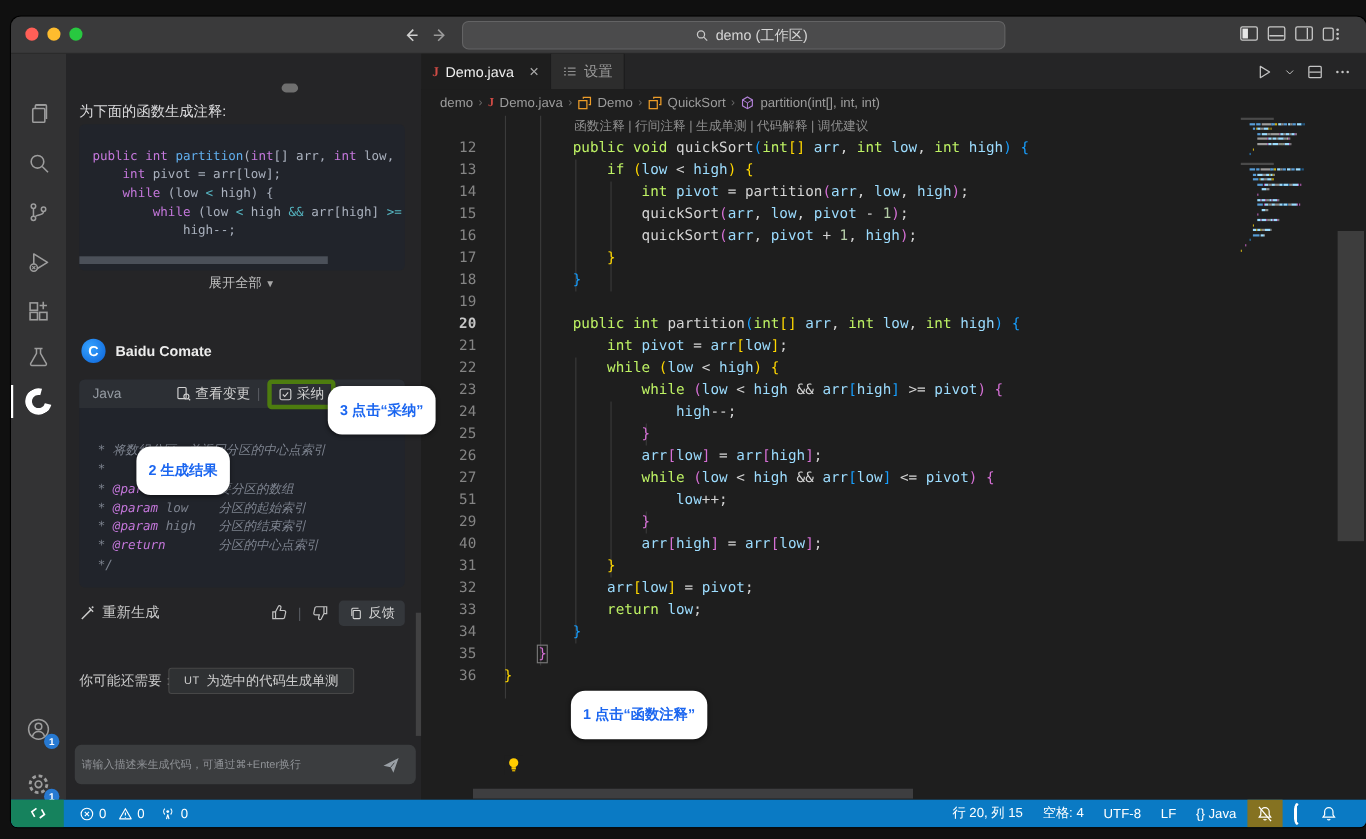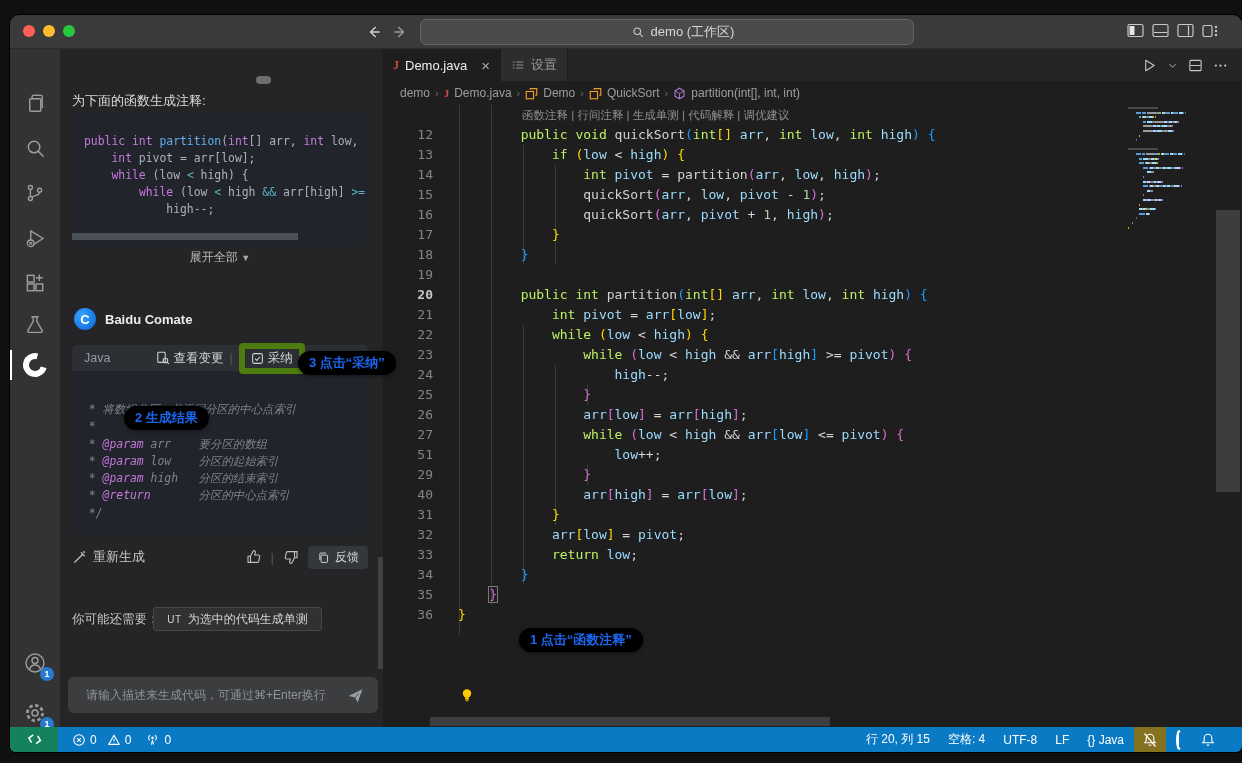--- a/index.html
+++ b/index.html
@@ -31,38 +31,38 @@
   .msg-user{position:absolute;left:12px;top:43px;font-size:13px;color:#dcdcde;}
   .codecard{position:absolute;left:12px;top:64px;width:296px;height:133px;background:#21242b;border-radius:5px;overflow:hidden;}
   .codecard .lines{position:absolute;left:12px;top:20px;font:11.4px/17px "DejaVu Sans Mono",monospace;white-space:pre;}
   .codecard .hthumb{position:absolute;left:0px;bottom:6px;width:226px;height:7px;background:#4b5059;border-radius:0px;}
   .expand{position:absolute;left:0;top:200px;width:320px;text-align:center;font-size:12px;color:#bdbdbd;}
   .caret{font-size:9px;color:#a8a8a8;}
   .asst-head{position:absolute;left:14px;top:259px;display:flex;align-items:center;gap:9px;}
   .avatar{width:22px;height:22px;border-radius:50%;background:radial-gradient(circle at 35% 35%,#35a2ff,#0b62d8);
     color:#fff;font-weight:bold;font-size:13px;display:flex;align-items:center;justify-content:center;}
   .asst-name{font-size:13px;font-weight:600;color:#ececec;}
-  .callout{position:absolute;background:#000000;color:#1b66f0;font-weight:bold;font-size:13px;border-radius:13px;
-    padding:3px 11px;box-shadow:0 1px 4px rgba(0,0,0,.45);white-space:nowrap;z-index:30;}
+  .callout{position:absolute;background:#ffffff;color:#1b66f0;font-weight:bold;font-size:13px;border-radius:13px;
+    padding:13px 11px;box-shadow:0 1px 4px rgba(0,0,0,.45);white-space:nowrap;z-index:30;}
   .resultcard{position:absolute;left:12px;top:296px;width:296px;background:#21242b;border-radius:5px;overflow:visible;}
   .rc-toolbar{height:26px;background:#2c2f34;border-radius:5px 5px 0 0;display:flex;align-items:center;font-size:12.5px;color:#d2d2d2;}
   .rc-lang{margin-left:12px;color:#959ba3;}
   .rc-actions{margin-left:auto;display:flex;align-items:center;gap:6px;margin-right:6px;}
   .rc-btn{display:flex;align-items:center;gap:4px;color:#d2d2d2;}
   .rc-sep{color:#55585e;}
-  .accept-box{display:flex;align-items:center;gap:4px;border:6px solid #4d7c0f;border-radius:4px;padding:1px 6px;}
+  .accept-box{display:flex;align-items:center;gap:4px;border:4px solid #4d7c0f;border-radius:4px;padding:1px 6px;}
   .rc-body{padding:30px 0 12px 10px;font:11.4px/17.3px "DejaVu Sans Mono",monospace;white-space:pre;}
   .footer-row{position:absolute;left:12px;top:496px;width:296px;height:24px;display:flex;align-items:center;color:#c9c9c9;font-size:13px;}
   .fr-right{margin-left:auto;display:flex;align-items:center;gap:9px;}
   .fbbtn{display:flex;align-items:center;gap:5px;background:#34373b;border-radius:4px;padding:3px 9px;font-size:12px;color:#d6d6d6;}
   .suggest-label{position:absolute;left:12px;top:562px;font-size:12.5px;color:#c9c9c9;}
   .sg-btn{position:absolute;left:93px;width:167px;height:22px;background:#2f3133;border:1px solid #474747;border-radius:3px;
     display:flex;align-items:center;justify-content:center;gap:6px;font-size:12px;color:#d2d2d2;}
   .inputbox{position:absolute;left:8px;top:628px;width:310px;height:36px;background:#3b3d3f;border-radius:6px;display:flex;align-items:center;}
-  .inputbox input{flex:1;margin-left:16px;background:transparent;border:none;outline:none;color:#ffffff;font-size:12px;
+  .inputbox input{flex:1;margin-left:4px;background:transparent;border:none;outline:none;color:#ffffff;font-size:10px;
     font-family:"Liberation Sans","DejaVu Sans",sans-serif;}
   .inputbox input::placeholder{color:#8f9296;}
   .sendic{width:17px;height:17px;margin-right:14px;color:#9aa0a6;}
   .sb-scroll{position:absolute;right:0px;top:508px;width:5px;height:112px;background:#5a5a5a;opacity:.55;}
   
   .editor{flex:1;position:relative;background:#1e1e1e;}
   .tabbar{position:absolute;left:0;top:0;width:100%;height:32px;background:#252526;display:flex;}
   .tab{height:32px;display:flex;align-items:center;gap:6px;padding:0 10px;font-size:13px;border-right:1px solid #1b1b1c;}
   .tab.active{background:#1e1e1e;color:#f0f0f0;}
   .tab.inactive{background:#2d2d2d;color:#9a9a9a;}

